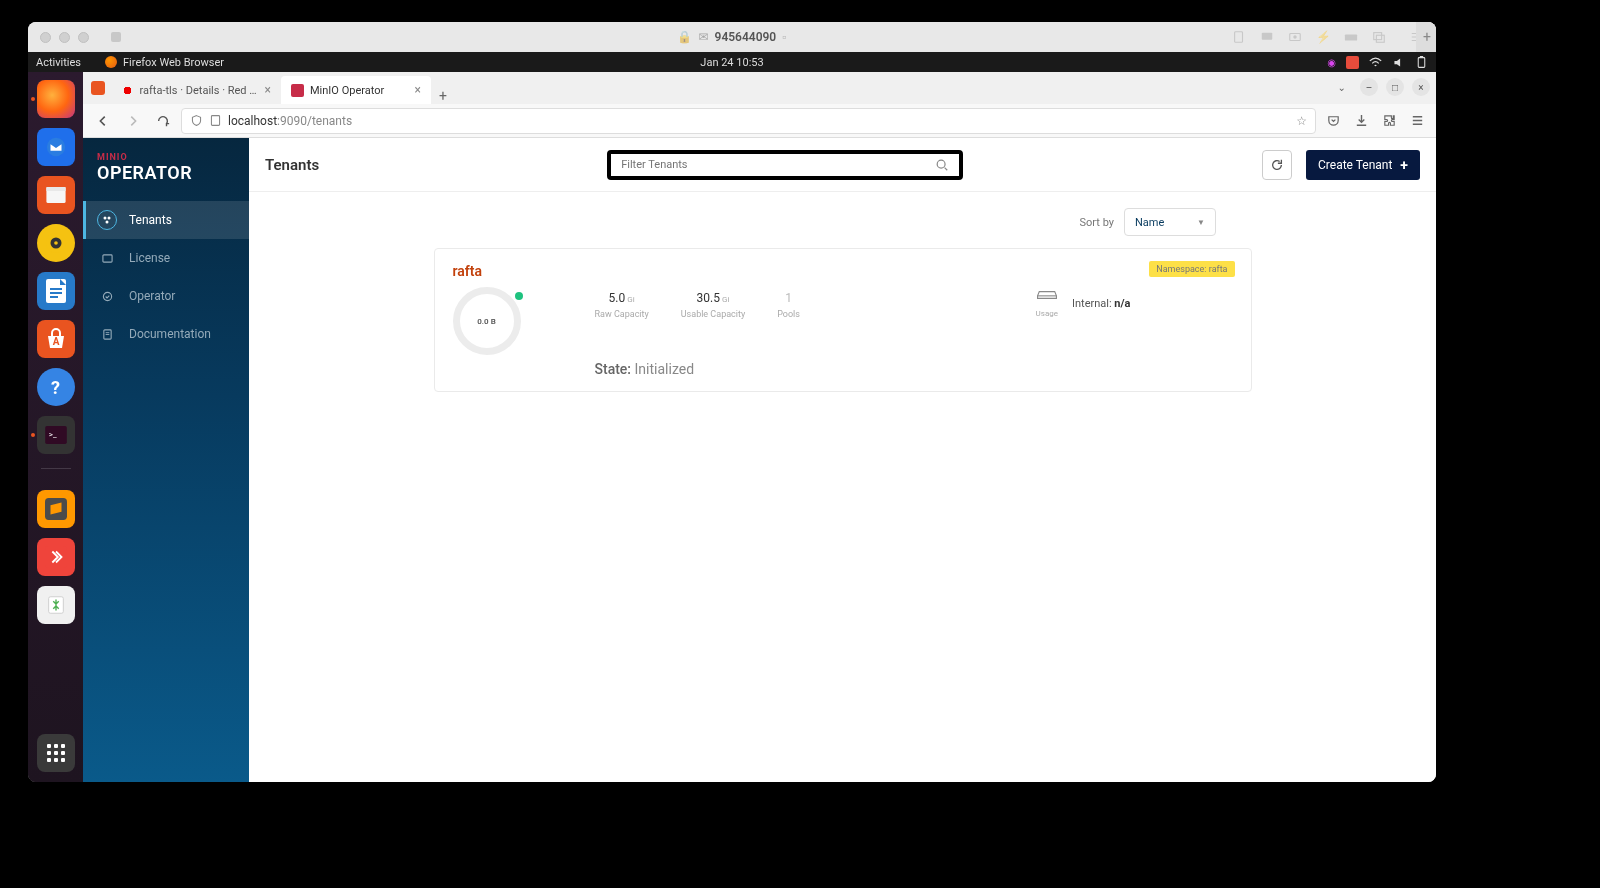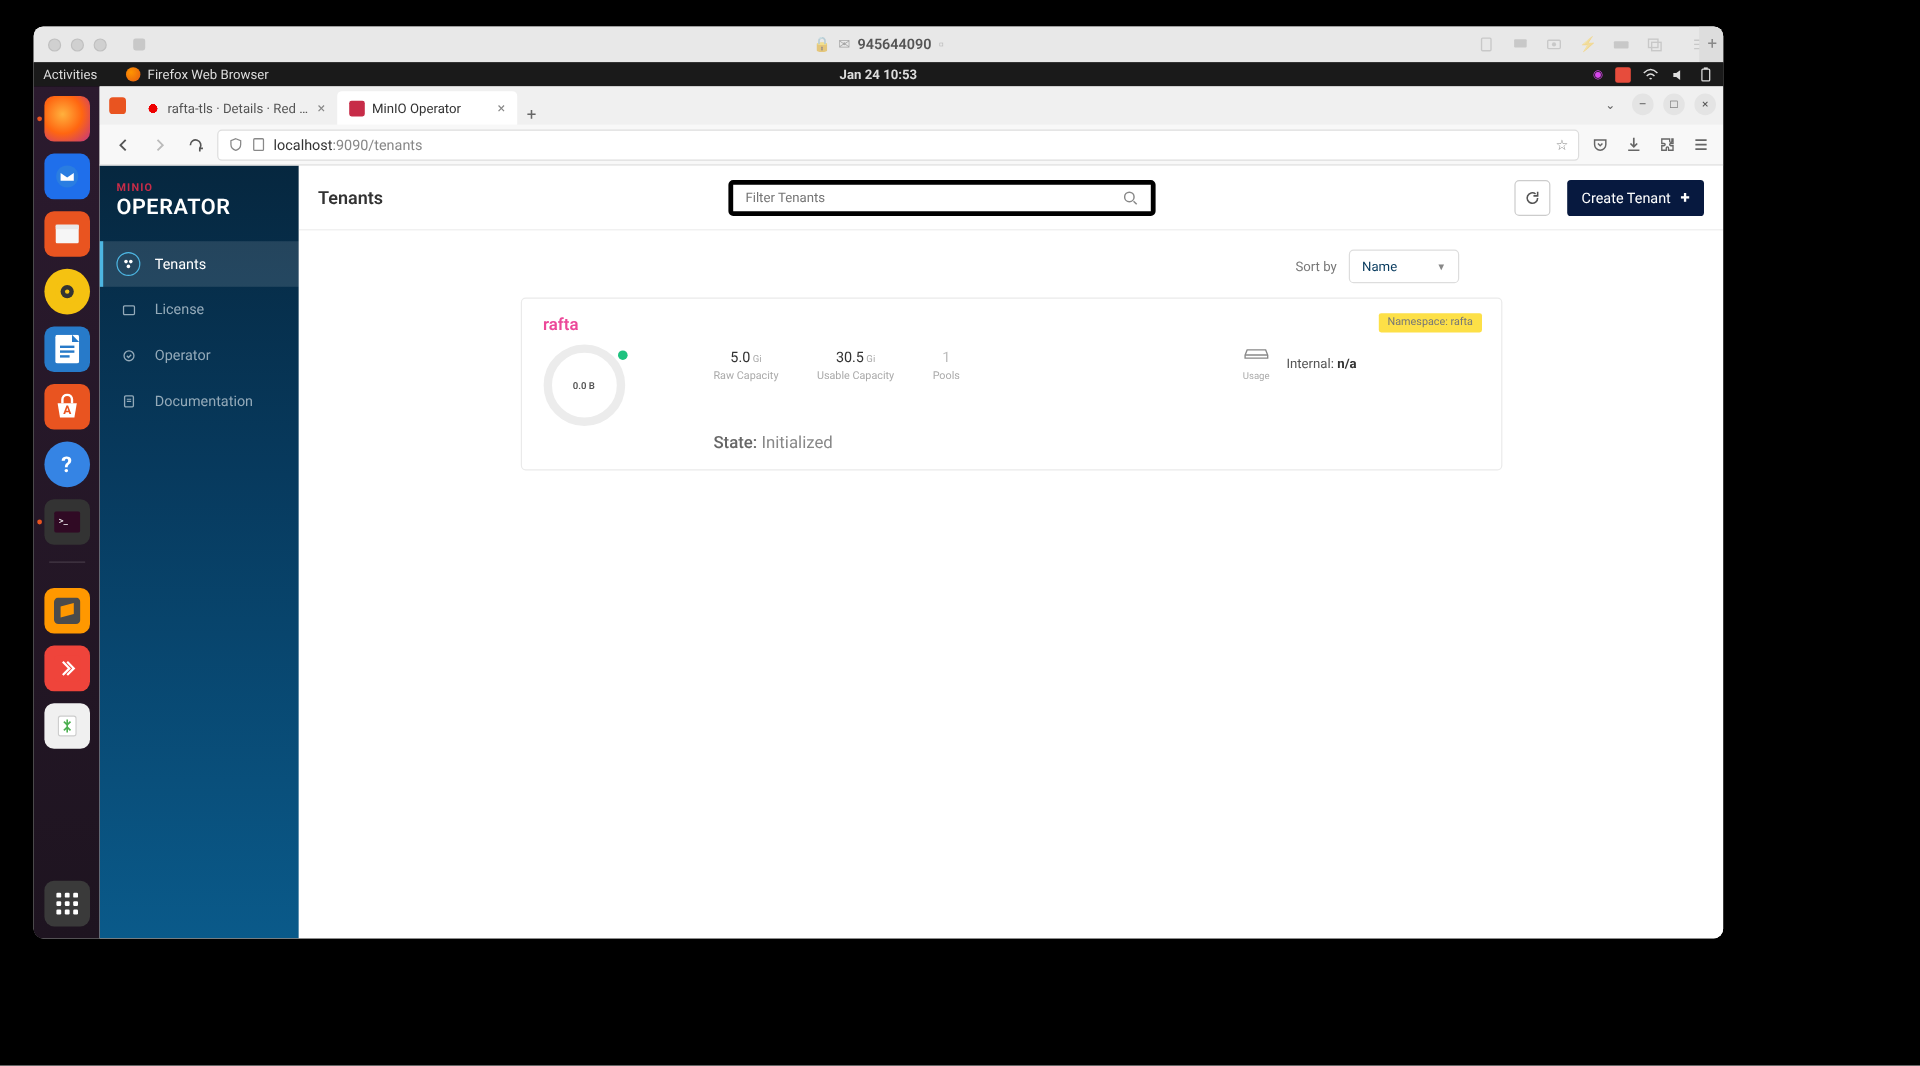--- a/index.html
+++ b/index.html
@@ -15,21 +15,21 @@
 .mac-title-icon { width: 14px; height: 14px; opacity: 0.4; }
 .mac-card-icon { width: 10px; height: 10px; opacity: 0.4; background: #999; border-radius: 2px; }
 .mac-plus-btn { position: absolute; right: -2px; top: 0; width: 22px; height: 30px; display: flex; align-items: center; justify-content: center; color: #888; font-size: 14px; background: #ddd; }
 
 
 .ubuntu-desktop { position: absolute; left: 0; top: 30px; right: 0; bottom: 0; background: #000; }
 .ubuntu-topbar { height: 20px; background: #1a1a1a; color: #ddd; display: flex; align-items: center; font-size: 11px; padding: 0 8px; position: relative; }
 .ubuntu-left { display: flex; align-items: center; gap: 24px; }
 .ubuntu-ff { display: flex; align-items: flex-start; gap: 6px; }
 .ff-orb { width: 12px; height: 12px; border-radius: 50%; background: radial-gradient(circle at 35% 35%, #ff9500, #e55b13); }
-.ubuntu-center { position: absolute; left: 50%; transform: translateX(-50%); font-weight: bold; }
+.ubuntu-center { position: absolute; left: 50%; transform: translateX(-50%); }
 .ubuntu-right { position: absolute; right: 8px; display: flex; align-items: center; gap: 10px; }
 .ubuntu-tray-icon { width: 13px; height: 13px; }
 .tray-red { background: #e74c3c; border-radius: 2px; }
 
 
 .ubuntu-dock { position: absolute; left: 0; top: 20px; bottom: 0; width: 55px; background: linear-gradient(180deg, #2b1a2e 0%, #1e1420 100%); display: flex; flex-direction: column; align-items: center; padding-top: 8px; gap: 10px; }
 .dock-icon { width: 38px; height: 38px; border-radius: 8px; display: flex; align-items: center; justify-content: center; font-size: 18px; position: relative; }
 .dock-firefox { background: radial-gradient(circle at 40% 40%, #ffb13d, #ff6611, #c13584); }
 .dock-thunderbird { background: #1f6feb; }
 .dock-files { background: #e95420; }
@@ -95,21 +95,21 @@
 .minio-spacer { flex: 1; }
 .minio-refresh { width: 30px; height: 30px; border: 1px solid #ccc; border-radius: 4px; display: flex; align-items: center; justify-content: center; color: #555; }
 .minio-create { height: 30px; padding: 0 12px; background: #07193f; color: #fff; border-radius: 3px; display: flex; align-items: center; gap: 8px; font-size: 12px; }
 
 .minio-content { flex: 1; padding: 16px; overflow: auto; }
 .minio-sortrow { display: flex; justify-content: flex-end; align-items: center; gap: 10px; margin-bottom: 12px; padding-right: 204px; }
 .minio-sortlabel { font-size: 11px; color: #777; }
 .minio-sortselect { width: 92px; height: 28px; border: 1px solid #ddd; border-radius: 4px; display: flex; align-items: center; justify-content: space-between; padding: 0 10px; font-size: 11px; color: #073a5e; }
 
 .tenant-card { margin: 0 auto; width: 818px; min-height: 120px; border: 1px solid #eaeaea; border-radius: 4px; padding: 14px 18px 14px 18px; position: relative; }
-.tenant-name { font-size: 14px; font-weight: 600; color: #ec4899; }
+.tenant-name { font-size: 14px; font-weight: 600; color: #c2410c; }
 .tenant-ns { position: absolute; right: 16px; top: 12px; font-size: 9px; background: #fde047; padding: 3px 7px; border-radius: 2px; color: #777; }
 .tenant-body { display: flex; align-items: flex-start; margin-top: 8px; gap: 24px; }
 .tenant-gauge { position: relative; width: 68px; height: 68px; }
 .gauge-ring { width: 68px; height: 68px; border-radius: 50%; border: 7px solid #ececec; display: flex; align-items: center; justify-content: center; font-size: 8px; font-weight: 600; color: #555; }
 .gauge-dot { position: absolute; top: 5px; right: -2px; width: 8px; height: 8px; background: #1ec27f; border-radius: 50%; }
 .tenant-stats { display: flex; gap: 32px; margin-left: 50px; }
 .stat { text-align: center; }
 .stat-val { font-size: 12px; font-weight: 400; color: #333; }
 .stat-unit { font-size: 8px; color: #aaa; margin-left: 2px; }
 .stat-lbl { font-size: 9px; color: #aaa; margin-top: 3px; }

